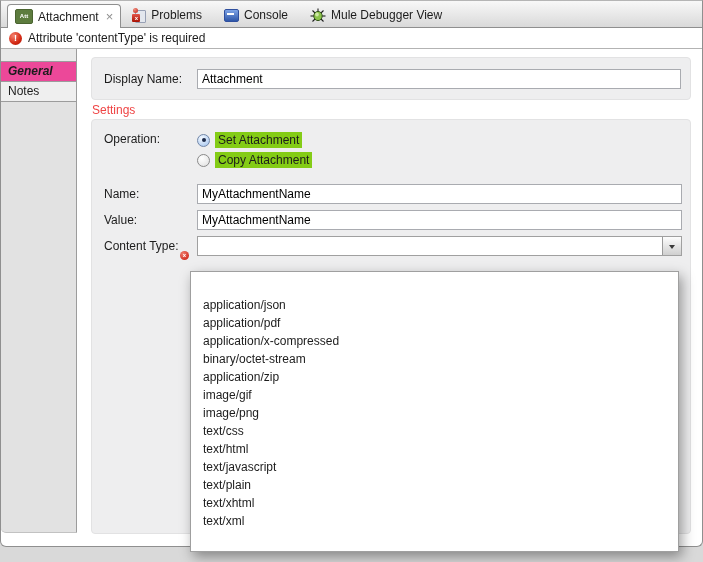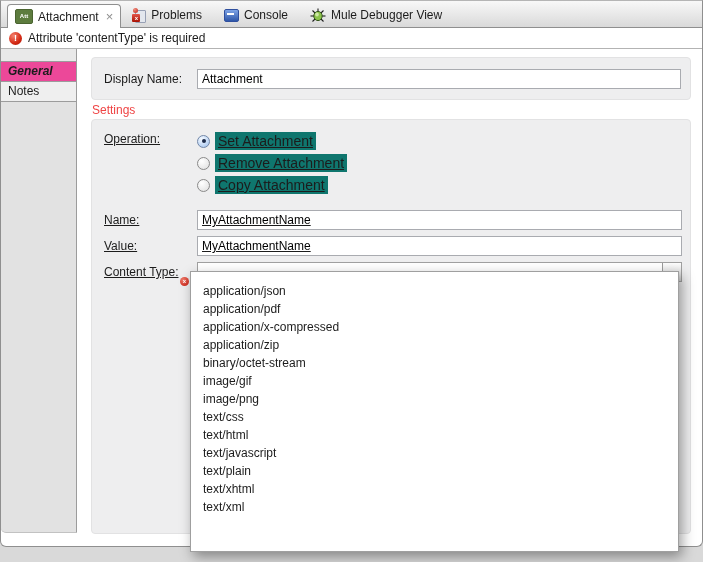--- a/index.html
+++ b/index.html
@@ -45,44 +45,44 @@
   .sb-item.active{font-weight:bold;background:#ec4899;font-style:italic;}
   
   .content{position:absolute;left:76px;right:0;top:0;bottom:0;padding:8px 11px 0 14px;box-sizing:border-box;}
   .groupbox{background:#eeeeef;border:1px solid #e2e2e3;border-radius:4px;box-sizing:border-box;}
   .display-group{height:43px;display:flex;align-items:center;padding:0 9px 0 12px;margin-bottom:3px;}
   .flabel{width:93px;font-size:12px;flex:0 0 93px;}
   .text-input{flex:1;height:18px;border:1px solid #a9abb0;font-size:12px;padding:0 4px;
     background:#fff;font-family:"Liberation Sans",sans-serif;box-sizing:content-box;}
   .settings-title{font-size:12px;color:#ef4444;height:14px;line-height:14px;margin:2px 0 2px 1px;}
   .settings-group{height:415px;padding:12px 8px 0 12px;}
-  .row{display:flex;margin-bottom:6px;align-items:flex-start;text-decoration:underline;}
+  .row{display:flex;margin-bottom:6px;align-items:flex-start;}
   .row.center{align-items:center;}
   .radio-col{display:flex;flex-direction:column;gap:4px;margin-bottom:10px;}
   .radio-row{display:flex;align-items:center;gap:5px;}
   .radio{width:13px;height:13px;border-radius:50%;box-sizing:border-box;
     border:1px solid #8a8a8a;background:radial-gradient(circle at 35% 30%,#fff,#dedede);}
   .radio.sel{border:1px solid #7287a8;background:radial-gradient(circle at 35% 28%,#f4f9ff,#b9d2f3 70%,#93b7e8);
     position:relative;}
   .radio.sel:after{content:"";position:absolute;left:3.5px;top:3.5px;width:4px;height:4px;
     border-radius:50%;background:#1d2b4a;}
-  .chip{font-size:14px;background:#0f766e;padding:1px 3px;}
+  .chip{font-size:12px;background:#84cc16;padding:1px 3px;}
   .ct-label{position:relative;}
   .err-badge{position:absolute;left:76px;bottom:-7px;width:9px;height:9px;border-radius:50%;
     background:radial-gradient(circle at 35% 30%,#ef7c6c,#c8150a);color:#fff;font-size:6px;
     font-weight:bold;text-align:center;line-height:9px;}
   .combo{flex:1;position:relative;height:20px;border:1px solid #a0a0a0;background:#fff;box-sizing:border-box;}
   .combo input{position:absolute;left:0;top:0;bottom:0;right:19px;border:none;outline:none;
     font-size:12px;padding:0 4px;font-family:"Liberation Sans",sans-serif;width:calc(100% - 27px);}
   .combo-btn{position:absolute;right:0;top:0;bottom:0;width:18px;border-left:1px solid #9a9a9a;
     background:linear-gradient(#fdfdfd,#cfcfcf);display:flex;align-items:center;justify-content:center;}
   .arrow-down{width:0;height:0;border:3.5px solid transparent;border-top:4.5px solid #3a3a3a;margin-top:4px;}
   
   .dropdown{position:absolute;left:190px;top:271px;width:489px;height:281px;background:#fff;
-    border:1px solid #9f9f9f;box-shadow:3px 5px 12px rgba(0,0,0,0.38);padding-top:10px;
+    border:1px solid #9f9f9f;box-shadow:3px 5px 12px rgba(0,0,0,0.38);padding-top:24px;
     box-sizing:border-box;z-index:10;}
   .dd-item{height:18px;line-height:18px;padding-left:12px;font-size:12px;white-space:nowrap;}
 </style>
 </head>
 <body>
 
 <div class="window">
   <div class="panel">
 
     <div class="tabbar">
@@ -147,24 +147,20 @@
         <div class="groupbox settings-group">
           <div class="row">
             <span class="flabel">Operation:</span>
             <div class="radio-col">
               <div class="radio-row">
                 <span class="radio sel"></span>
                 <span class="chip">Set Attachment</span>
               </div>
               <div class="radio-row">
                 <span class="radio"></span>
-                <span class="chip">Remove Attachment</span>
-              </div>
-              <div class="radio-row">
-                <span class="radio"></span>
                 <span class="chip">Copy Attachment</span>
               </div>
             </div>
           </div>
 
           <div class="row center">
             <span class="flabel">Name:</span>
             <input class="text-input" type="text" value="MyAttachmentName" style="">
           </div>
 
@@ -187,22 +183,22 @@
           </div>
         </div>
       </div>
     </div>
   </div>
 
   <div class="dropdown">
     <div class="dd-item">application/json</div>
     <div class="dd-item">application/pdf</div>
     <div class="dd-item">application/x-compressed</div>
+    <div class="dd-item">binary/octet-stream</div>
     <div class="dd-item">application/zip</div>
-    <div class="dd-item">binary/octet-stream</div>
     <div class="dd-item">image/gif</div>
     <div class="dd-item">image/png</div>
     <div class="dd-item">text/css</div>
     <div class="dd-item">text/html</div>
     <div class="dd-item">text/javascript</div>
     <div class="dd-item">text/plain</div>
     <div class="dd-item">text/xhtml</div>
     <div class="dd-item">text/xml</div>
   </div>
 </div>

